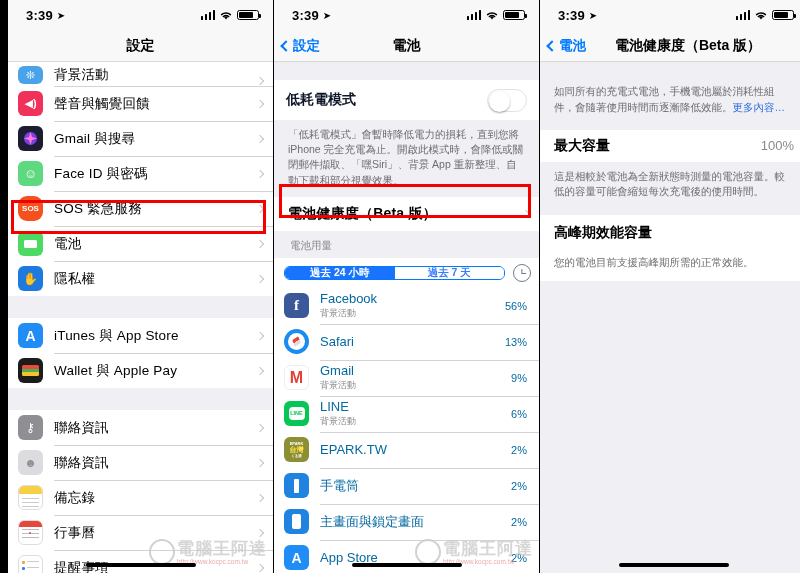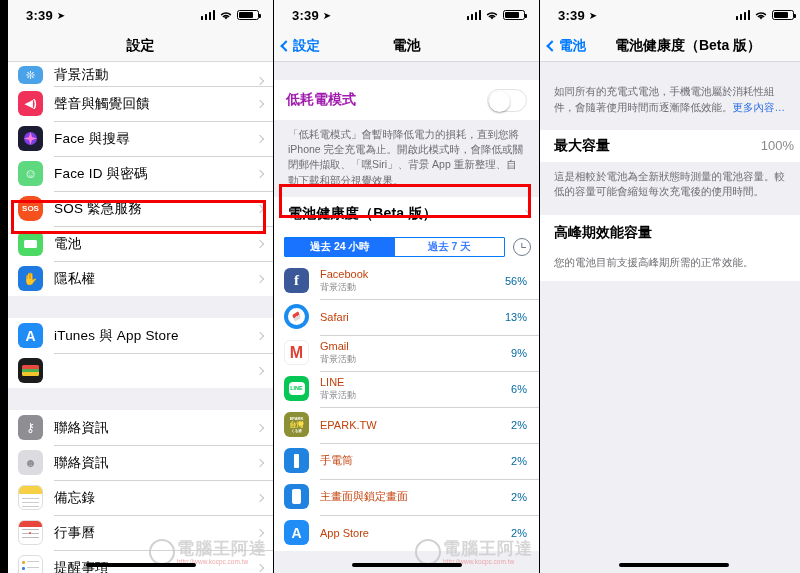--- a/index.html
+++ b/index.html
@@ -77,36 +77,36 @@
     border-top: 1.6px solid #c4c4c6; border-right: 1.6px solid #c4c4c6;
     transform: rotate(45deg);
   }
   .hdr { font-size: 10.5px; color: #8a8a8e; padding: 8px 0 5px 16px; background: #efeff4; }
 
   
   .hilite { position: absolute; border: 3px solid #f40000; pointer-events: none; z-index: 5; }
 
   
   .toggle-row { display:flex; align-items:center; height:40px; padding:0 12px; background:#fff; }
-  .toggle-row .t-lbl { font-size: 14px; color:#a21caf; font-weight: bold; }
+  .toggle-row .t-lbl { font-size: 14px; color:#0f172a; font-weight: bold; }
   .switch { margin-left:auto; width:40px; height:23px; border-radius:12px; background:#fff; border:1px solid #e2e2e4; position:relative; }
   .switch .knob { position:absolute; left:1px; top:1px; width:21px; height:21px; border-radius:50%; background:#fff; box-shadow:0 1px 2px rgba(0,0,0,.35); }
   .note { font-size: 10.5px; line-height: 1.45; color:#6d6d72; padding: 7px 14px 9px 14px; background:#efeff4; }
   .seg-wrap { display:flex; align-items:center; padding: 6px 8px 6px 10px; background:#fff; gap: 8px; }
-  .seg { flex:1; display:flex; border:1px solid #007aff; border-radius:1px; overflow:hidden; height:20px; }
+  .seg { flex:1; display:flex; border:1px solid #007aff; border-radius:6px; overflow:hidden; height:14px; }
   .seg div { flex:1; display:flex; align-items:center; justify-content:center; font-size:10.5px; font-weight:bold; }
   .seg .on { background:#1a73ff; color:#fff; }
   .seg .off { background:#fff; color:#3b7dff; }
   .clock-ic { width:18px; height:18px; border:1.5px solid #6f7b8a; border-radius:50%; position:relative; flex:0 0 18px; }
   .clock-ic::before{content:"";position:absolute;left:50%;top:4px;width:1.3px;height:5px;background:#6f7b8a;transform:translateX(-50%);}
   .clock-ic::after{content:"";position:absolute;left:50%;top:8px;width:4px;height:1.3px;background:#6f7b8a;}
   .approw { display:flex; align-items:center; height:36px; padding-left:10px; background:#fff; position:relative; }
   .approw + .approw::before { content:""; position:absolute; left:46px; right:0; top:0; height:.5px; background:#d3d3d6; }
   .apptext { margin-left:11px; display:flex; flex-direction:column; justify-content:center; }
-  .appname { font-size:11px; color:#c2410c; }
+  .appname { font-size:13px; color:#0369a1; }
   .appsub { font-size:9px; color:#8a8a8e; margin-top:1px; }
   .pct { margin-left:auto; margin-right:12px; font-size:11px; color:#0369a1; }
 
   
   .p3-note { font-size: 10.5px; line-height:1.5; color:#6d6d72; padding: 22px 14px 14px 14px; background:#efeff4; }
   .lnk { color:#2d6fe0; }
   .cap-row { display:flex; align-items:center; height:32px; padding:16px 14px; background:#fff; }
   .cap-lbl { font-size:14px; font-weight:bold; color:#000; }
   .cap-val { margin-left:auto; font-size:13px; color:#8a8a8e; }
   .sec-head { font-size:14px; font-weight:bold; color:#000; padding: 9px 14px 8px 14px; background:#fff; }
@@ -166,21 +166,21 @@
           <span class="lbl">聲音與觸覺回饋</span>
           <span class="chev"></span>
         </div>
         <div class="row">
           <span class="ico" style="background:#1c1c33;">
             <svg width="17" height="17" viewBox="0 0 17 17">
                 <circle cx="8.5" cy="8.5" r="6.5" fill="#7b3fe4"></circle>
                 <path d="M8.5 2 L10 7 L15 8.5 L10 10 L8.5 15 L7 10 L2 8.5 L7 7 Z" fill="#ff7ad9"></path>
               </svg>
           </span>
-          <span class="lbl">Face 與搜尋</span>
+          <span class="lbl">Gmail 與搜尋</span>
           <span class="chev"></span>
         </div>
         <div class="row">
           <span class="ico" style="background:#5fd97f;font-size:13px;">☺</span>
           <span class="lbl">Face ID 與密碼</span>
           <span class="chev"></span>
         </div>
         <div class="row">
           <span class="ico mini" style="background:#f4511e;">SOS</span>
           <span class="lbl">SOS 緊急服務</span>
@@ -205,20 +205,21 @@
       <div class="group">
         <div class="row">
           <span class="ico" style="background:#1f8df5;font-size:14px;">A</span>
           <span class="lbl">iTunes 與 App Store</span>
           <span class="chev"></span>
         </div>
         <div class="row">
           <span class="ico" style="background:#1c1c1c;">
             <span style="display:block;width:17px;height:11px;background:linear-gradient(#e84a3f 0 34%,#4caf50 34% 67%,#f3c52b 67% 100%);border-radius:1.5px;"></span>
           </span>
+          <span class="lbl">Wallet 與 Apple Pay</span>
           <span class="chev"></span>
         </div>
       </div>
 
       <div class="gap"></div>
 
       <div class="group">
         <div class="row">
           <span class="ico" style="background:#8e8e93;font-size:13px;">⚷</span>
           <span class="lbl">聯絡資訊</span>
@@ -313,20 +314,21 @@
             <span class="knob"></span>
           </span>
       </div>
       <div class="note">「低耗電模式」會暫時降低電力的損耗，直到您將 iPhone 完全充電為止。開啟此模式時，會降低或關閉郵件擷取、「嘿Siri」、背景 App 重新整理、自動下載和部分視覺效果。</div>
 
       <div class="row" style="height:34px;padding-left:14px;">
         <span class="lbl" style="margin-left:0;font-size:14px;font-weight:bold;">電池健康度（Beta 版）</span>
         <span class="chev"></span>
       </div>
 
+      <div class="hdr">電池用量</div>
 
       <div class="seg-wrap">
         <span class="seg">
           <div class="on">過去 24 小時</div>
           <div class="off">過去 7 天</div>
         </span>
         <span class="clock-ic"></span>
       </div>
 
       <div class="group">

